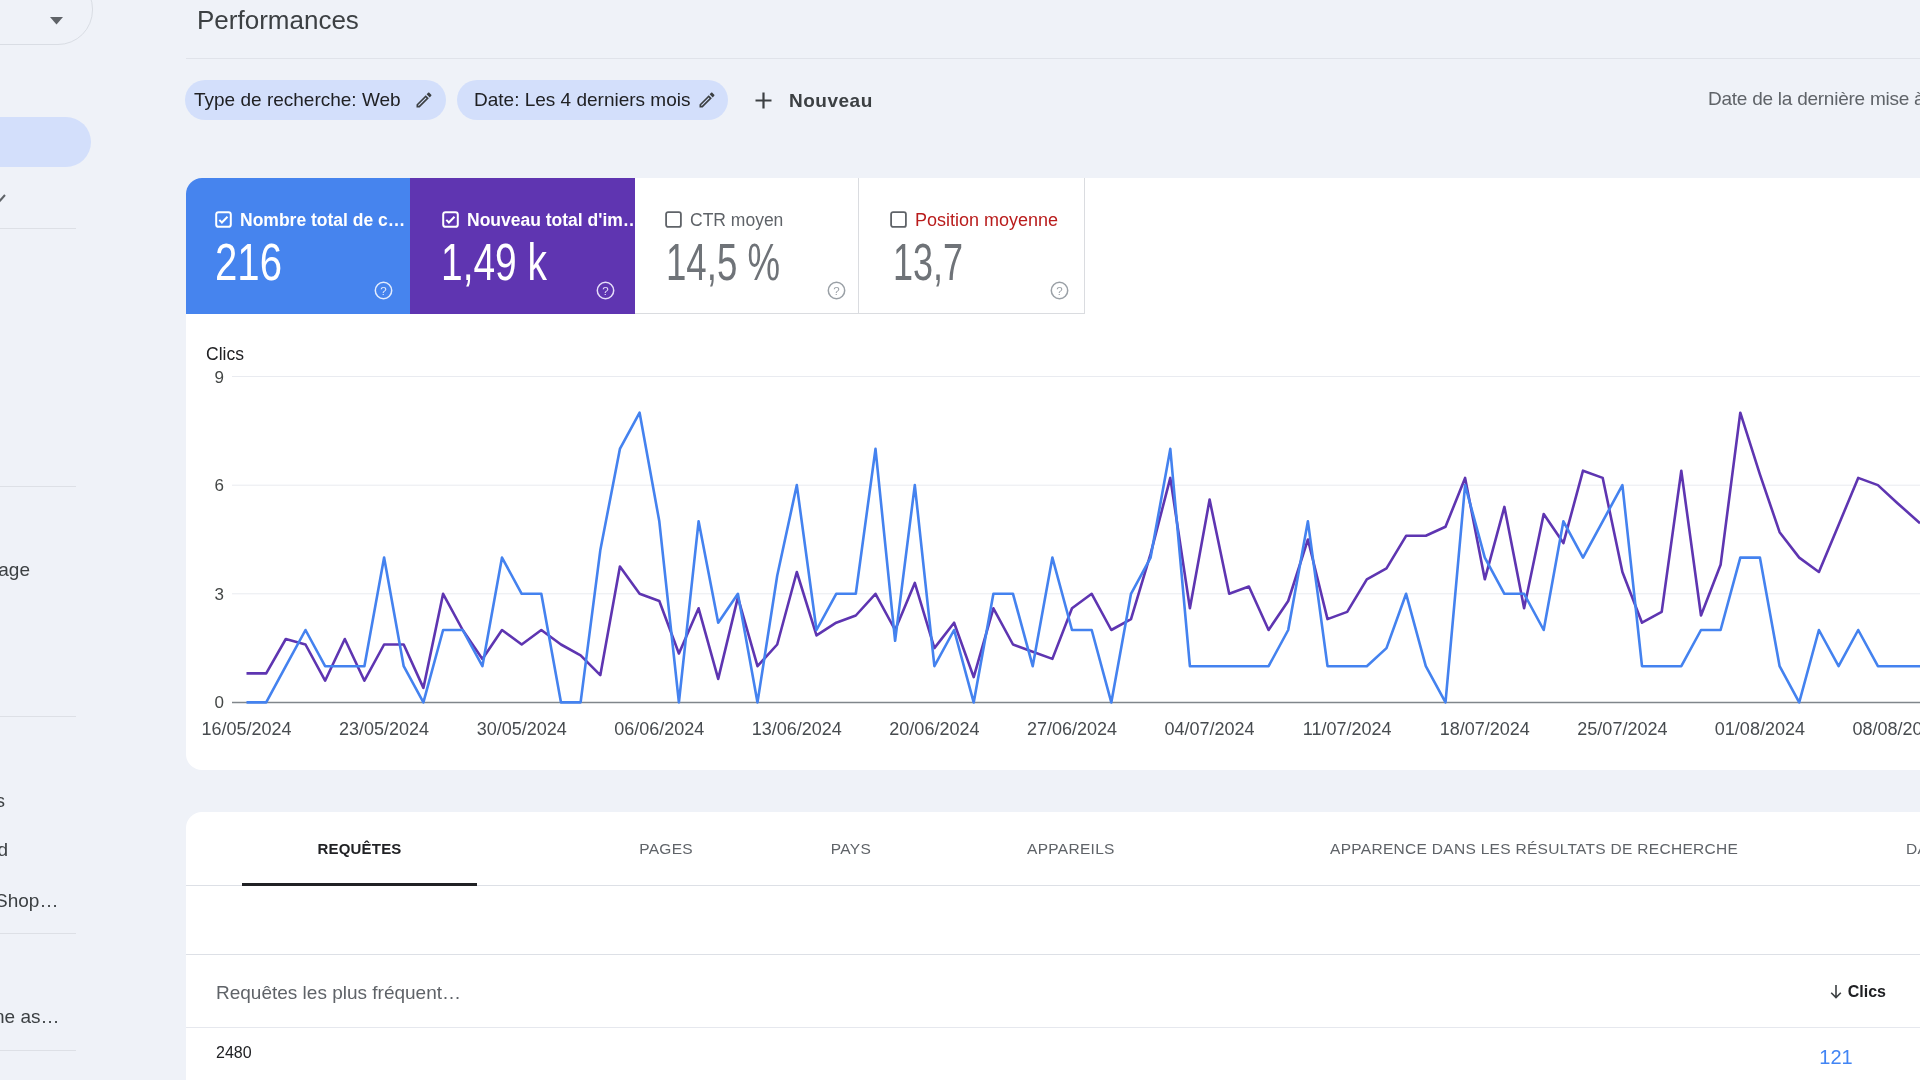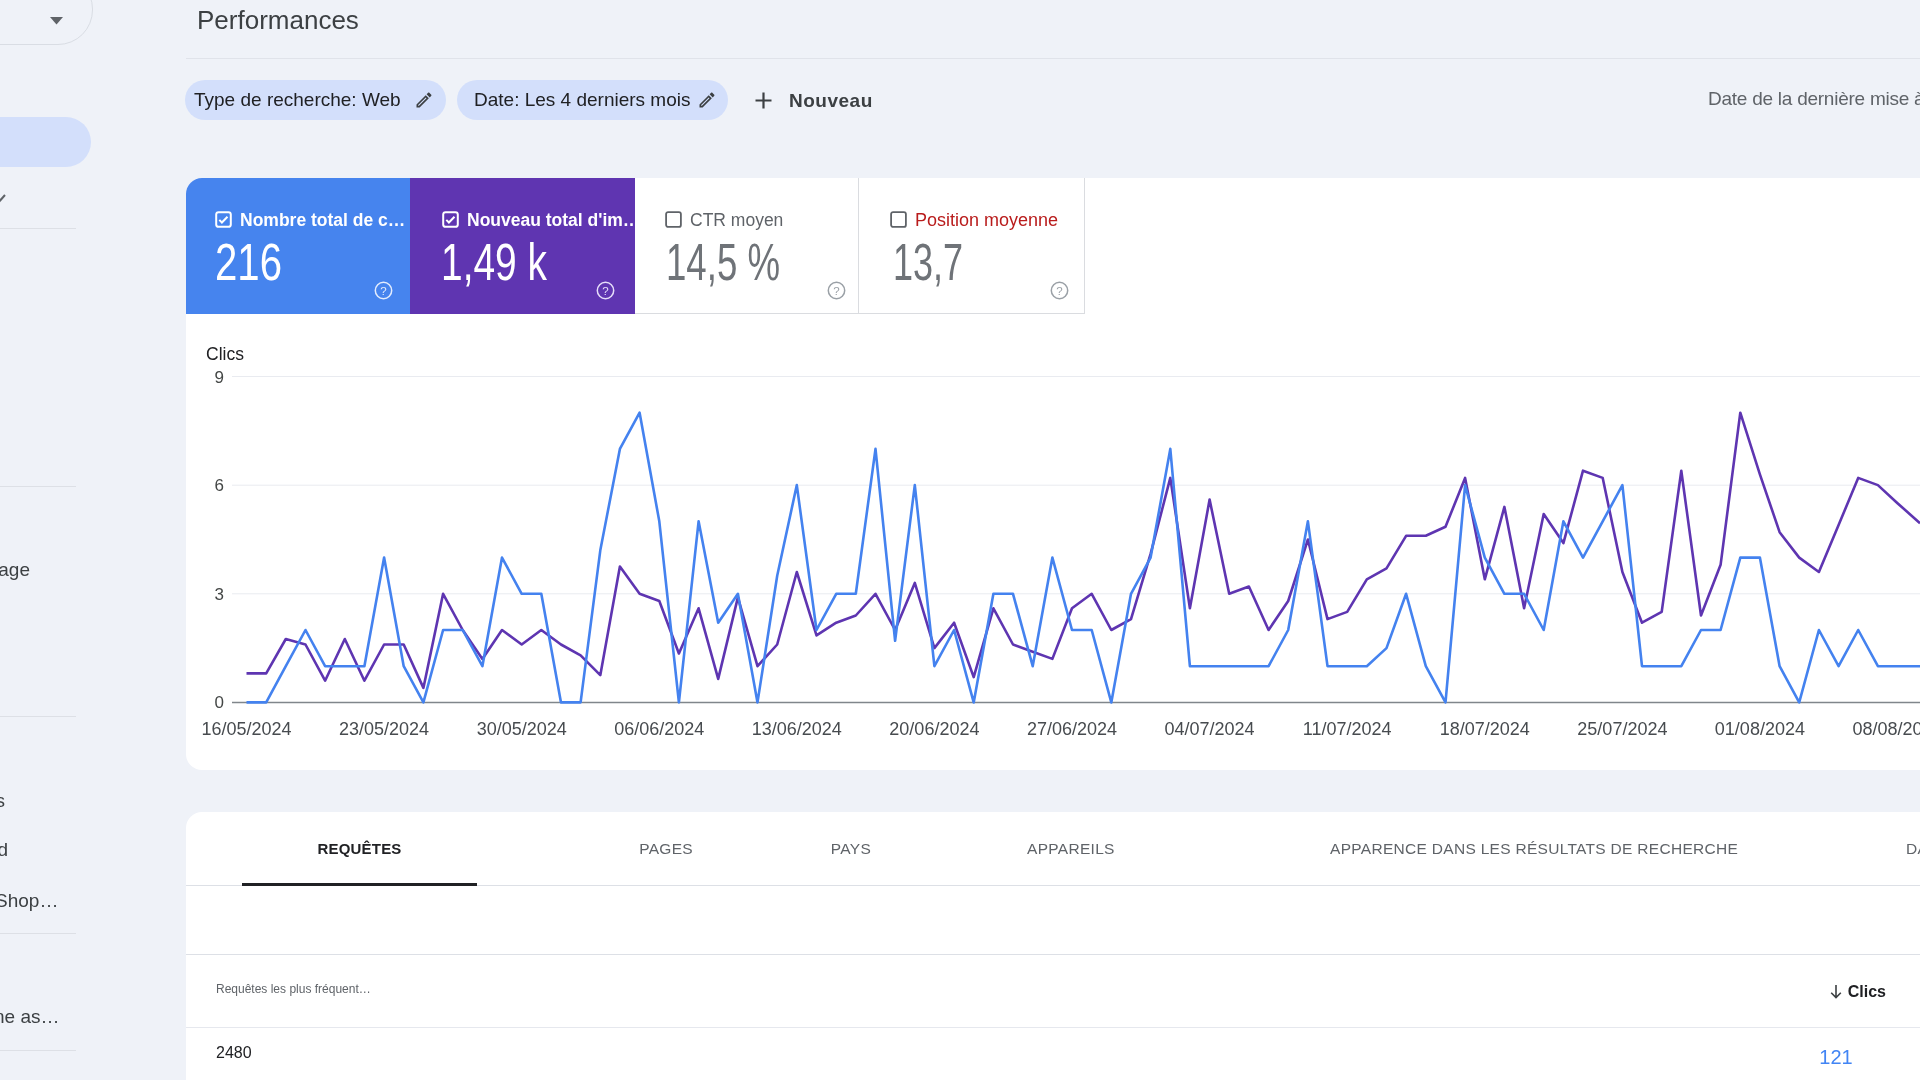--- a/index.html
+++ b/index.html
@@ -129,20 +129,20 @@
 <div class="abs" style="left:186px; top:885px; width:1734px; height:1px; background:#dde0e6;"></div>
 <div class="abs" style="left:242px; top:883px; width:235px; height:3px; background:#202124;"></div>
 <div class="abs" style="left:242px; top:840px; width:235px; text-align:center; font-size:15px; font-weight:bold; letter-spacing:0.2px; color:#202124;">REQUÊTES</div>
 <div class="abs" style="left:553px; top:840px; width:140px; text-align:right; font-size:15.5px; letter-spacing:0.3px; color:#5f6368;">PAGES</div>
 <div class="abs" style="left:781px; top:840px; width:140px; text-align:center; font-size:15.5px; letter-spacing:0.3px; color:#5f6368;">PAYS</div>
 <div class="abs" style="left:1027px; top:840px; width:140px; font-size:15.5px; letter-spacing:0.3px; color:#5f6368;">APPAREILS</div>
 <div class="abs" style="left:1321px; top:840px; font-size:15.5px; letter-spacing:0.3px; color:#5f6368; white-space:nowrap;margin-left:9px;">APPARENCE DANS LES RÉSULTATS DE RECHERCHE</div>
 <div class="abs" style="left:1906px; top:840px; font-size:15.5px; letter-spacing:0.3px; color:#5f6368; white-space:nowrap;">DATES</div>
 
 <div class="abs" style="left:186px; top:954px; width:1734px; height:1px; background:#dde0e6;"></div>
-<div class="abs" style="left:216px; top:982px; font-size:12px; color:#5f6368;">Requêtes les plus fréquent…</div>
+<div class="abs" style="left:216px; top:982px; font-size:19px; color:#5f6368;">Requêtes les plus fréquent…</div>
 <svg class="abs" style="left:1829px; top:984px;" width="14" height="15" viewBox="0 0 14 15">
     <path d="M7 1v12M2.2 8.8L7 13.6l4.8-4.8" stroke="#3c4043" stroke-width="1.6" fill="none"></path>
   </svg>
 <div class="abs" style="left:1786px; top:983px; width:100px; text-align:right; font-size:16px; font-weight:bold; color:#202124;">Clics</div>
 <div class="abs" style="left:186px; top:1027px; width:1734px; height:1px; background:#e6e8ee;"></div>
 <div class="abs" style="left:216px; top:1044px; font-size:16px; color:#202124;">2480</div>
 <div class="abs" style="left:1786px; top:1046px; width:100px; text-align:center; font-size:20px; color:#4285f4;">121</div>
 
 </body></html>

